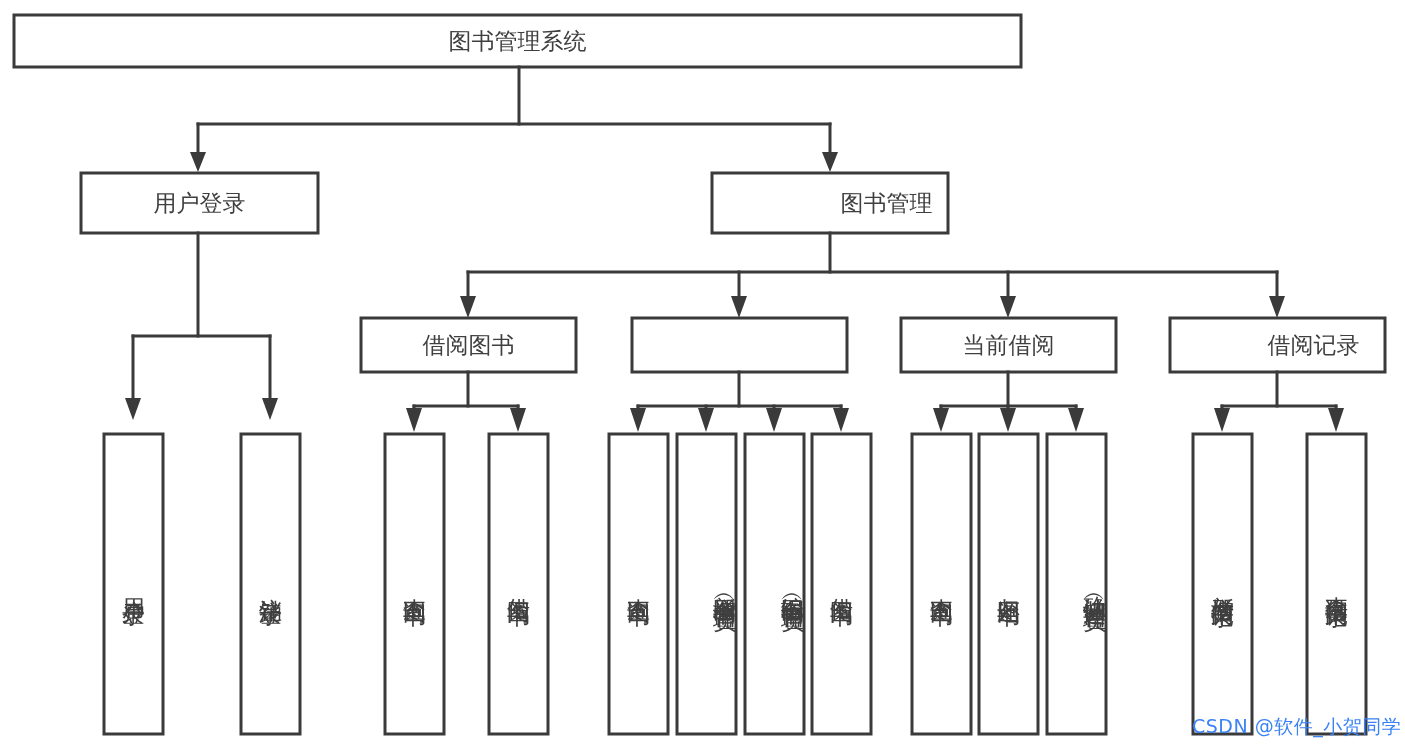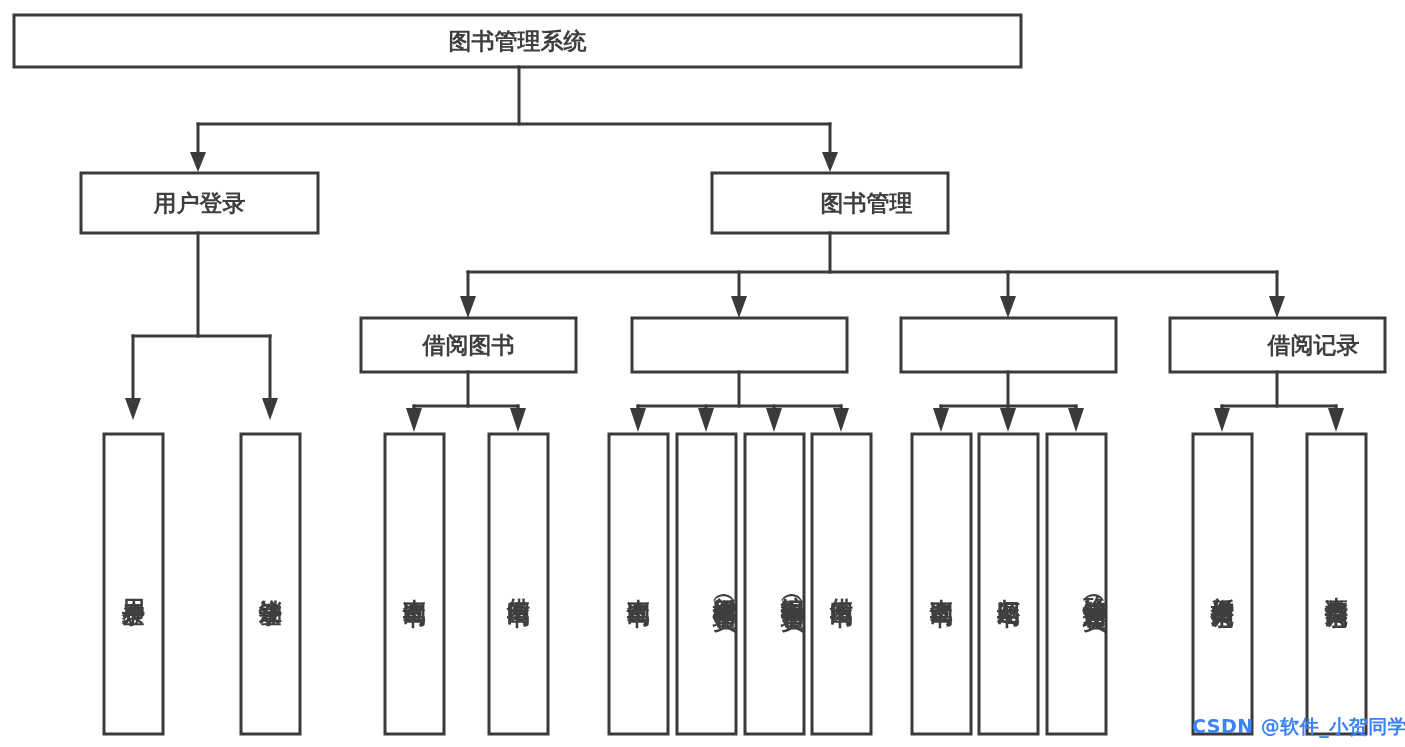--- a/index.html
+++ b/index.html
@@ -11,21 +11,20 @@
     width: 1405px;
     height: 747px;
     overflow: hidden;
     font-family: "DejaVu Sans", "Liberation Sans", sans-serif;
   }
   #diagram-root {
     position: relative;
     width: 1405px;
     height: 747px;
     background: #ffffff;
-    font-weight: bold;
   }
   svg.diagram-canvas {
     position: absolute;
     left: 0;
     top: 0;
     width: 1405px;
     height: 747px;
     display: block;
   }
   .node-box {
@@ -177,25 +176,26 @@
     <rect class="node-box" x="1047" y="434" width="59" height="300"></rect>
 
     <rect class="node-box" x="1193" y="434" width="59" height="300"></rect>
     <rect class="node-box" x="1307" y="434" width="59" height="300"></rect>
   </svg>
 
   <div class="node-label label-horizontal" style="left:14px; top:15px; width:1007px; height:52px;">图书管理系统</div>
 
   <div class="node-label label-horizontal" style="left:81px; top:173px; width:237px; height:60px;">用户登录</div>
 
-  <div class="node-label label-horizontal" style="left:724px; top:173px; width:285px; height:60px;">图书管理</div>
+  <div class="node-label label-horizontal" style="left:744px; top:173px; width:285px; height:60px;">图书管理</div>
 
   <div class="node-label label-horizontal" style="left:361px; top:318px; width:215px; height:54px;">借阅图书</div>
 
 
+  <div class="node-label label-horizontal" style="left:901px; top:318px; width:215px; height:54px;">当前借阅</div>
 
   <div class="node-label label-horizontal" style="left:1170px; top:318px; width:215px; height:54px;margin-left:36px;">借阅记录</div>
 
   <div class="node-label label-vertical" style="left:104px; top:434px; width:59px; height:300px;">用户登录</div>
 
   <div class="node-label label-vertical" style="left:241px; top:434px; width:59px; height:300px;">注销登录</div>
 
   <div class="node-label label-vertical" style="left:385px; top:434px; width:59px; height:300px;">查询图书</div>
 
   <div class="node-label label-vertical" style="left:489px; top:434px; width:59px; height:300px;">借阅图书</div>

